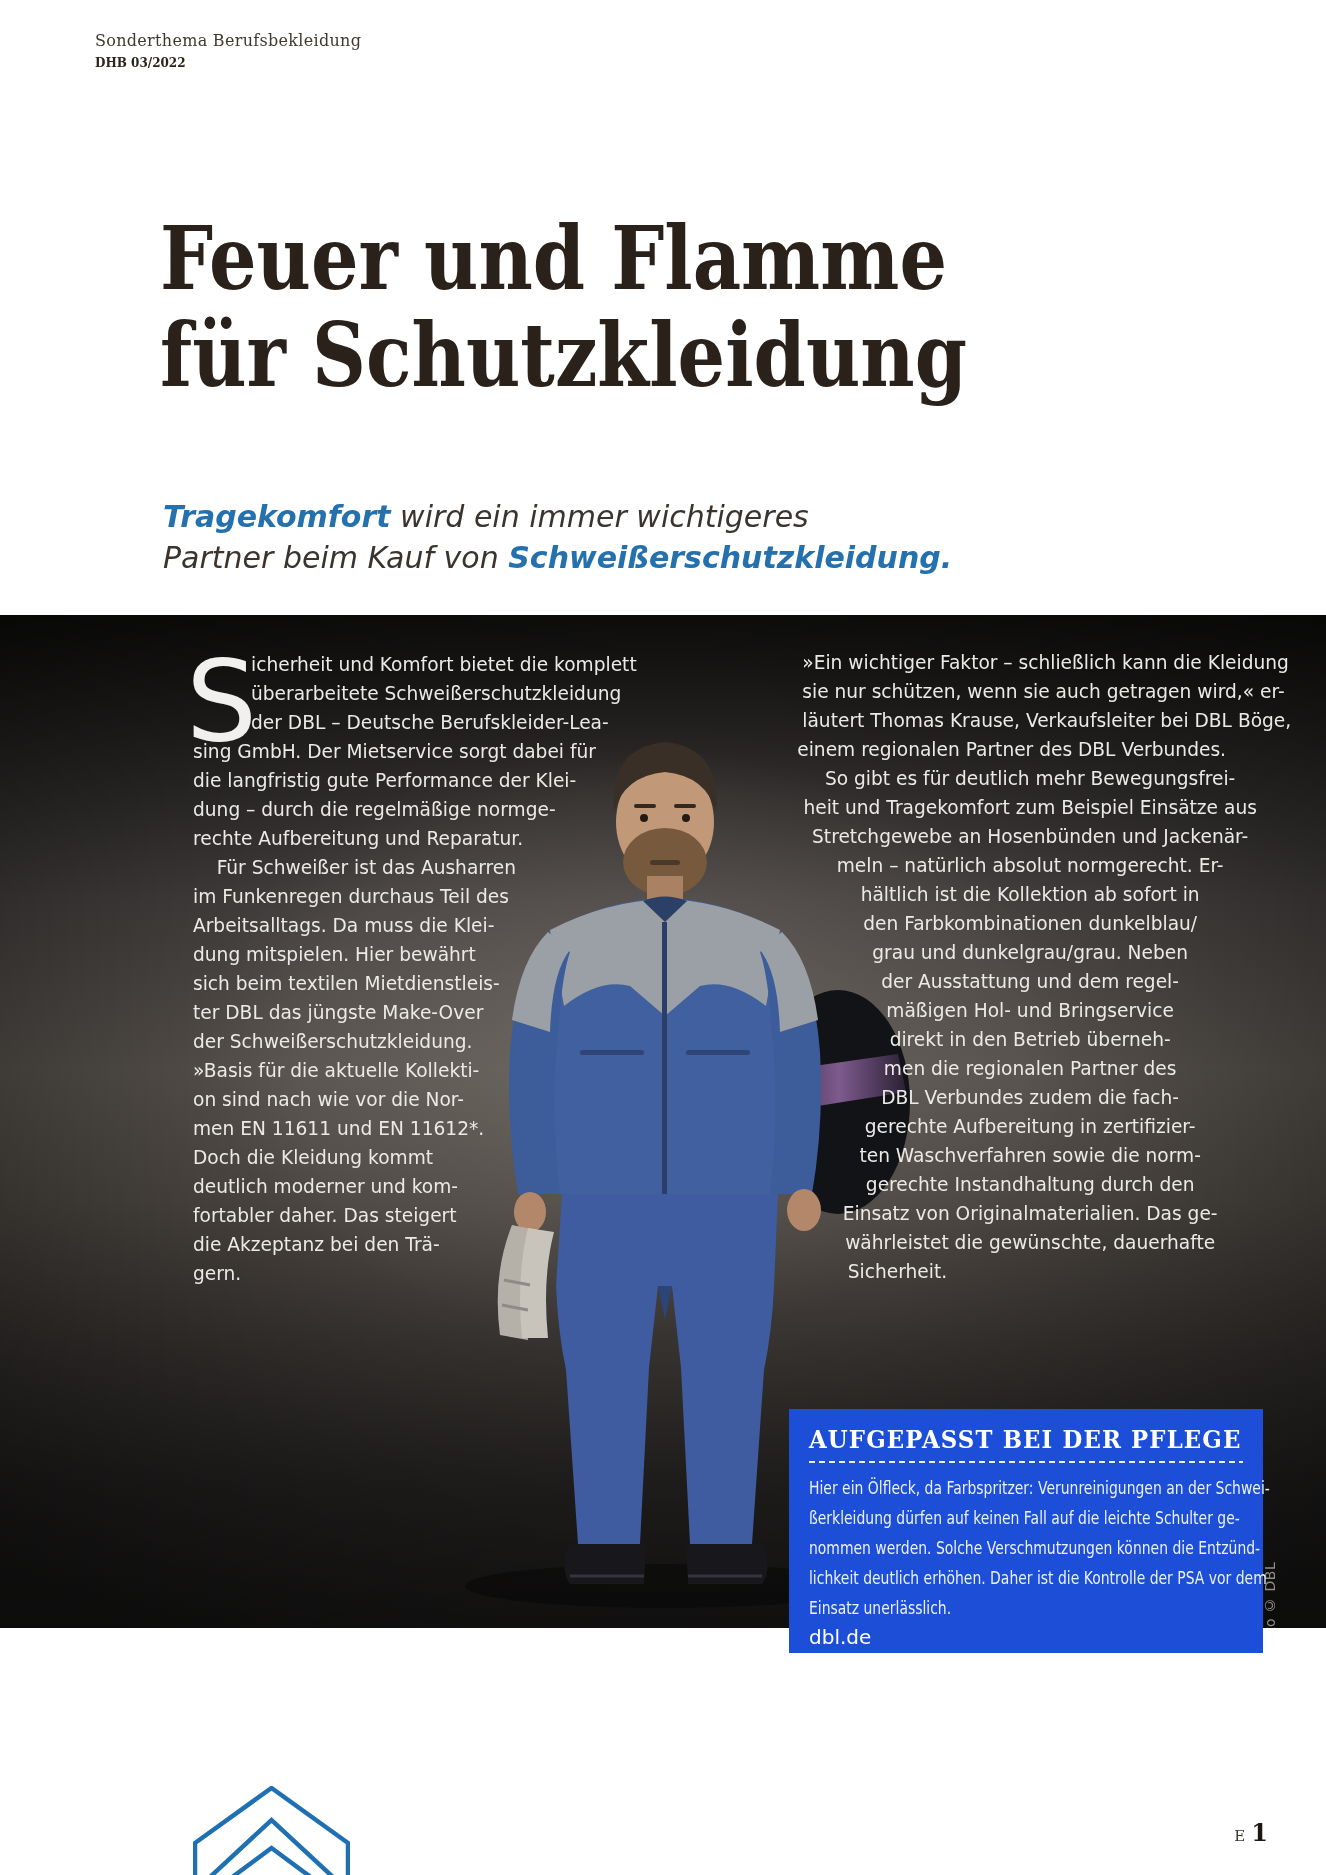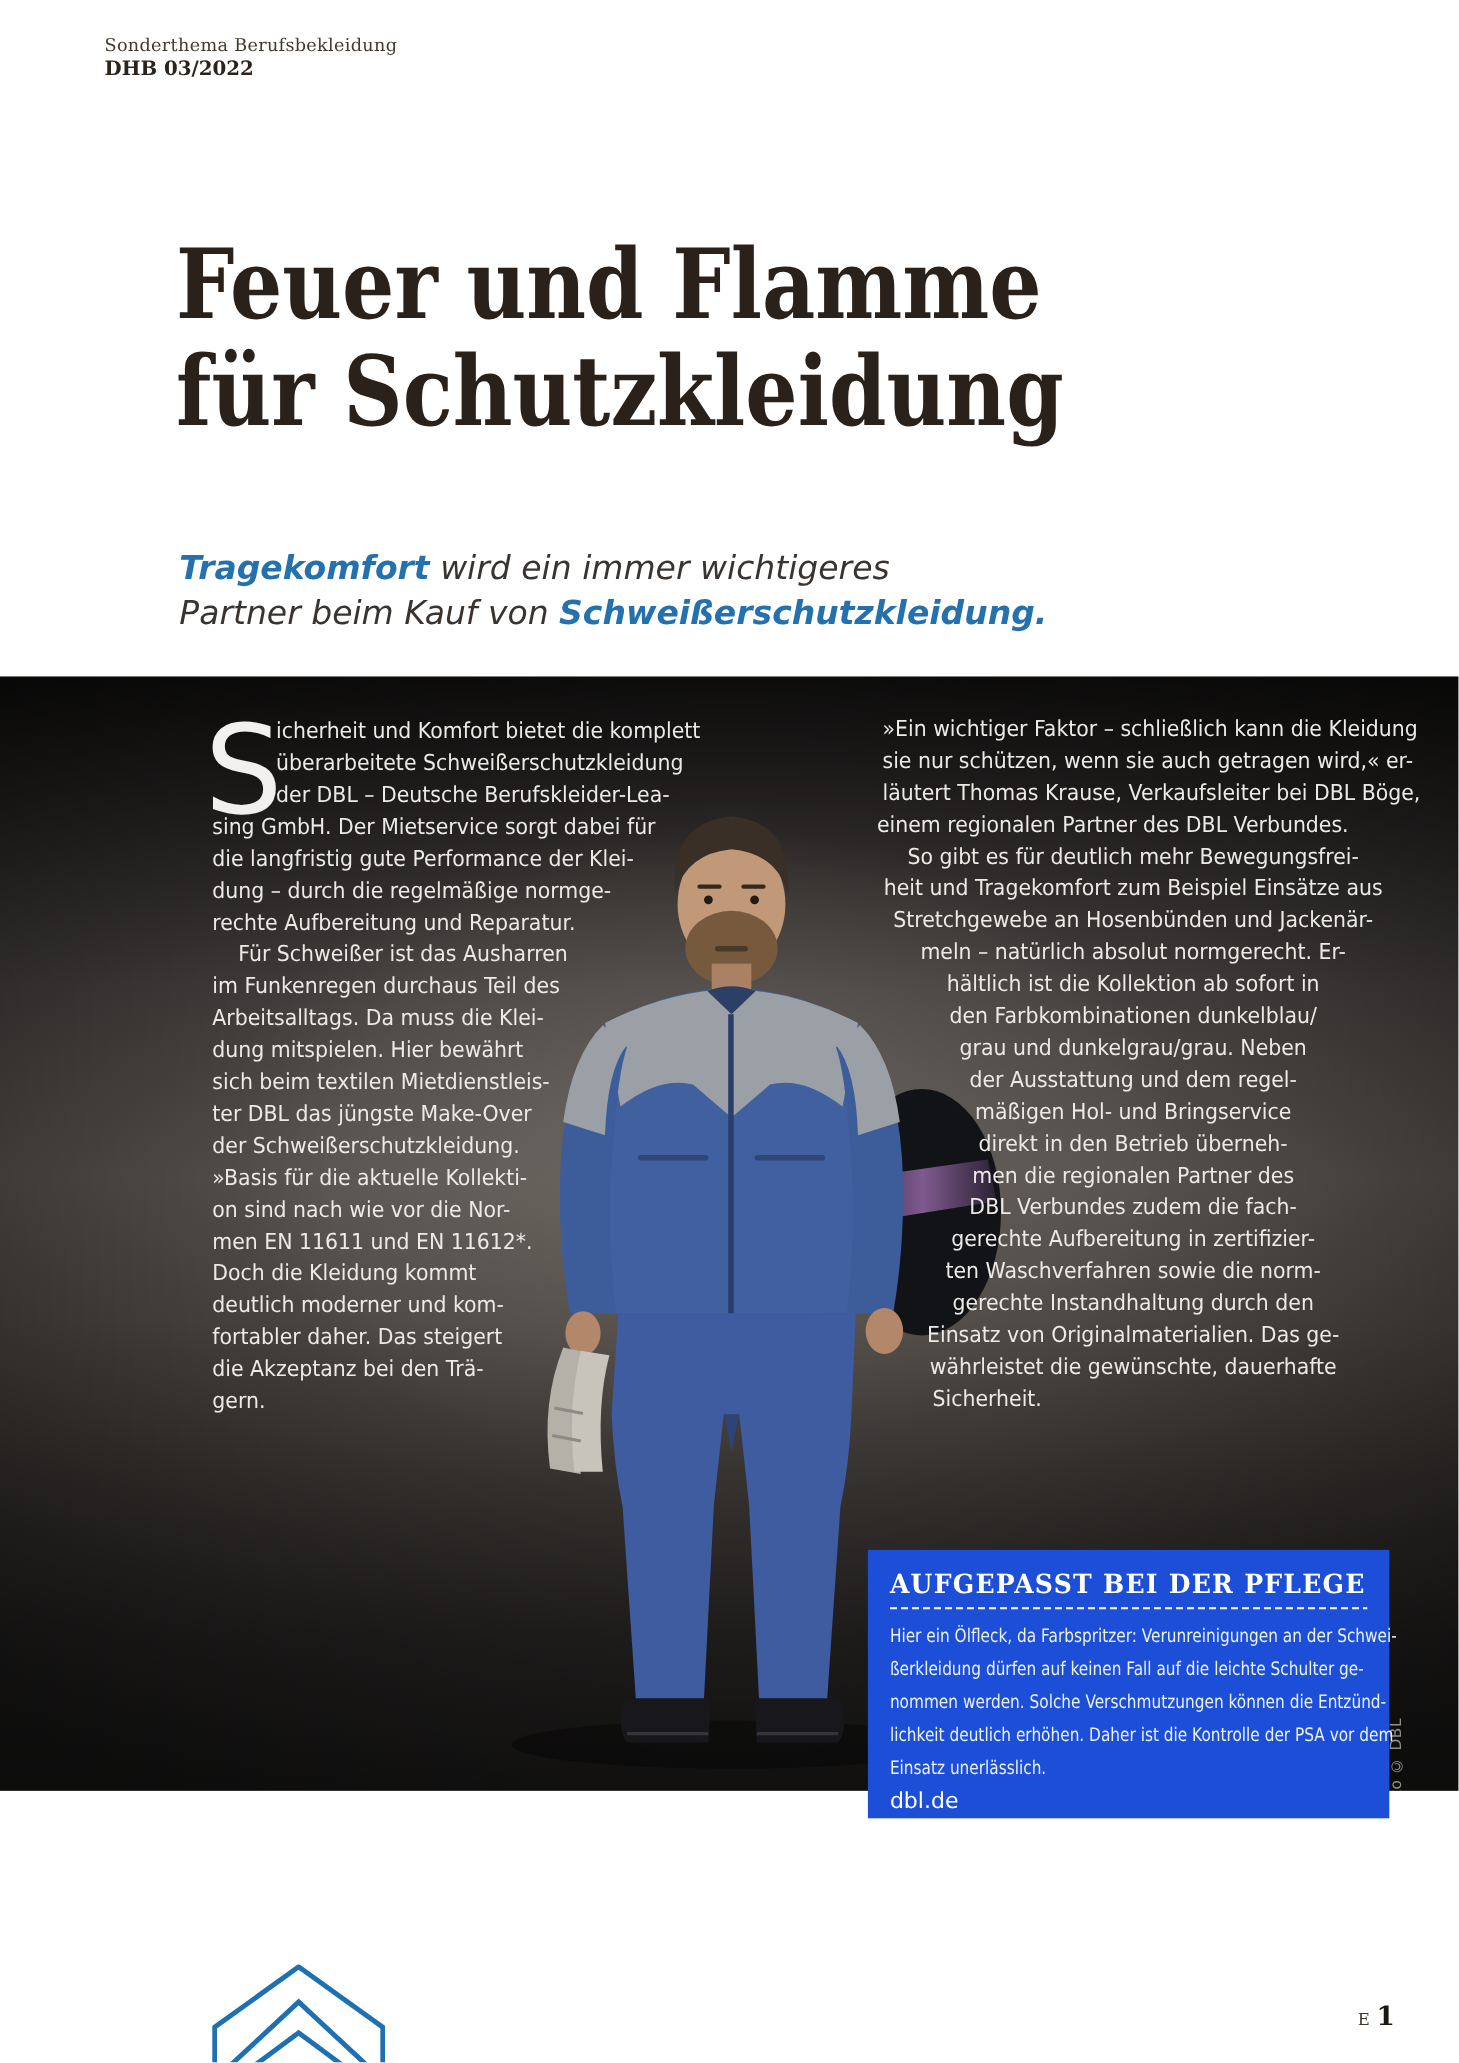--- a/index.html
+++ b/index.html
@@ -10,21 +10,21 @@
   }
   
   .kicker{
     position:absolute;left:95px;top:30px;
     font-family:"DejaVu Serif","Liberation Serif",serif;
     font-size:16px;color:#40392f;letter-spacing:.3px;line-height:22px;
   }
   .issue{
     position:absolute;left:95px;top:52px;
     font-family:"DejaVu Serif","Liberation Serif",serif;
-    font-weight:bold;font-size:18px;color:#2b241d;line-height:22px;
+    font-weight:bold;font-size:12px;color:#2b241d;line-height:22px;
   }
   
   .headline{
     position:absolute;left:160px;top:210px;
     font-family:"DejaVu Serif","Liberation Serif",serif;
     font-weight:bold;color:#2a211a;font-size:88px;line-height:97px;
     transform:scaleX(.85);transform-origin:0 0;white-space:pre;
   }
   
   .subtitle{

